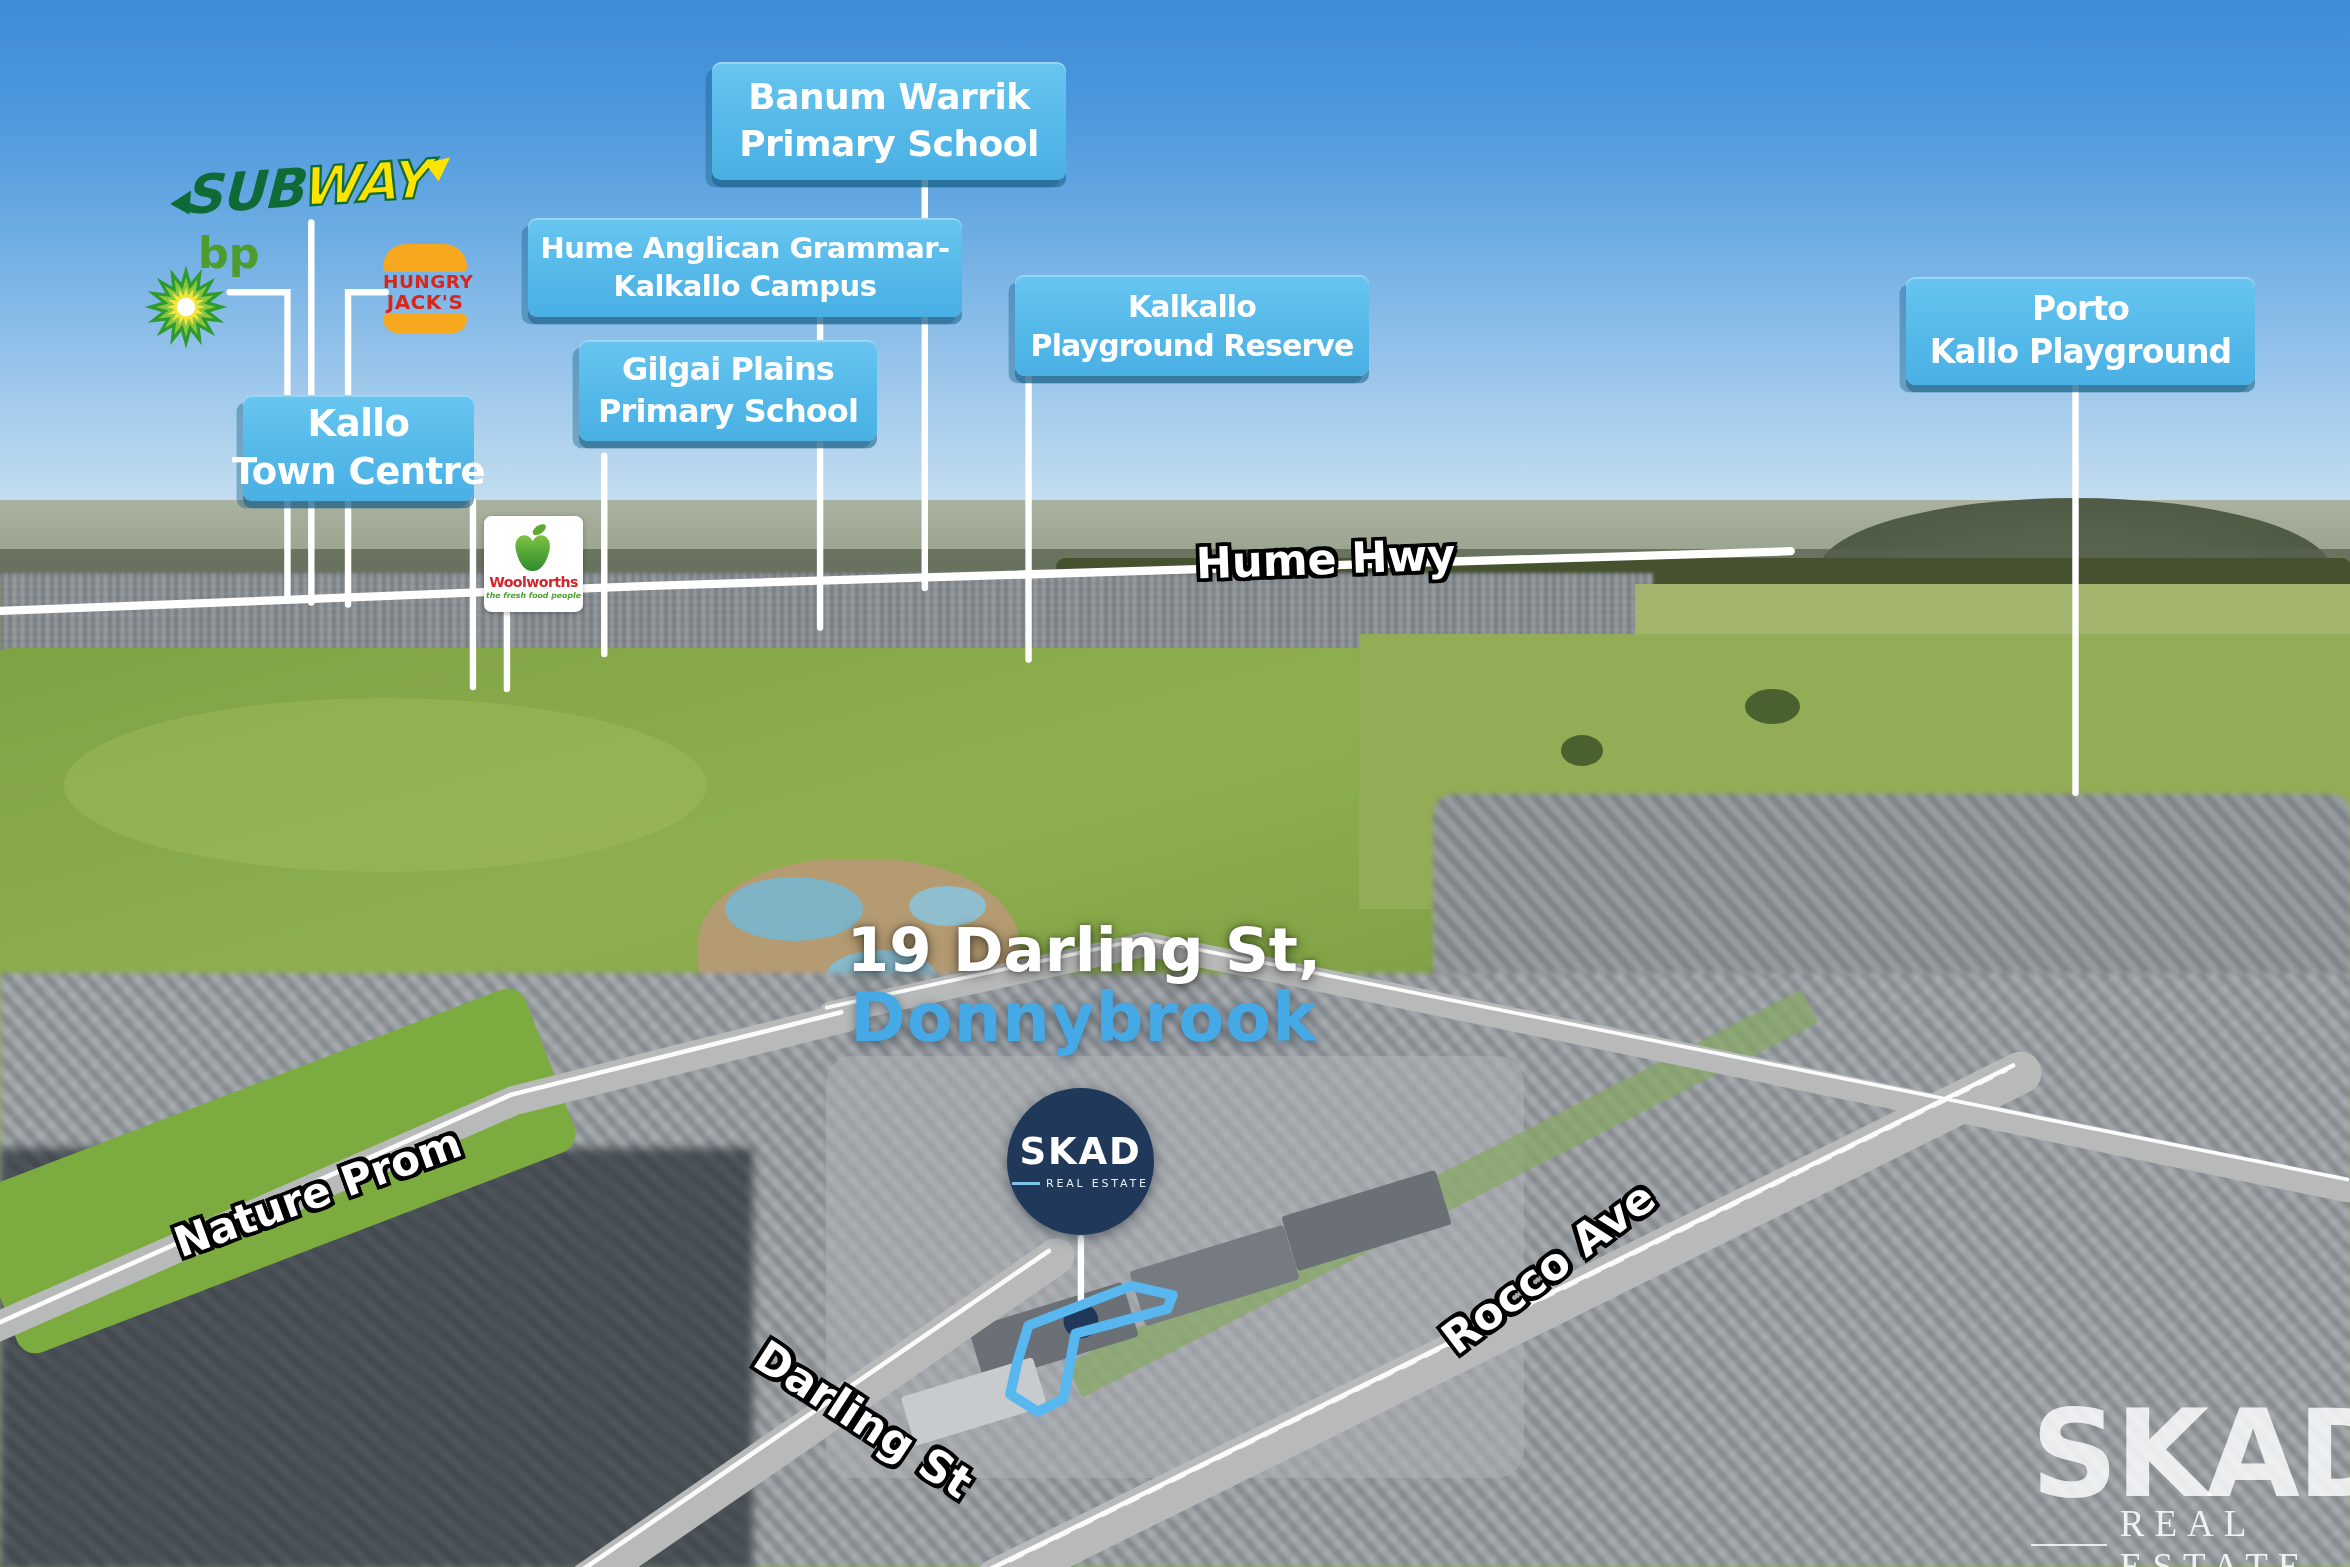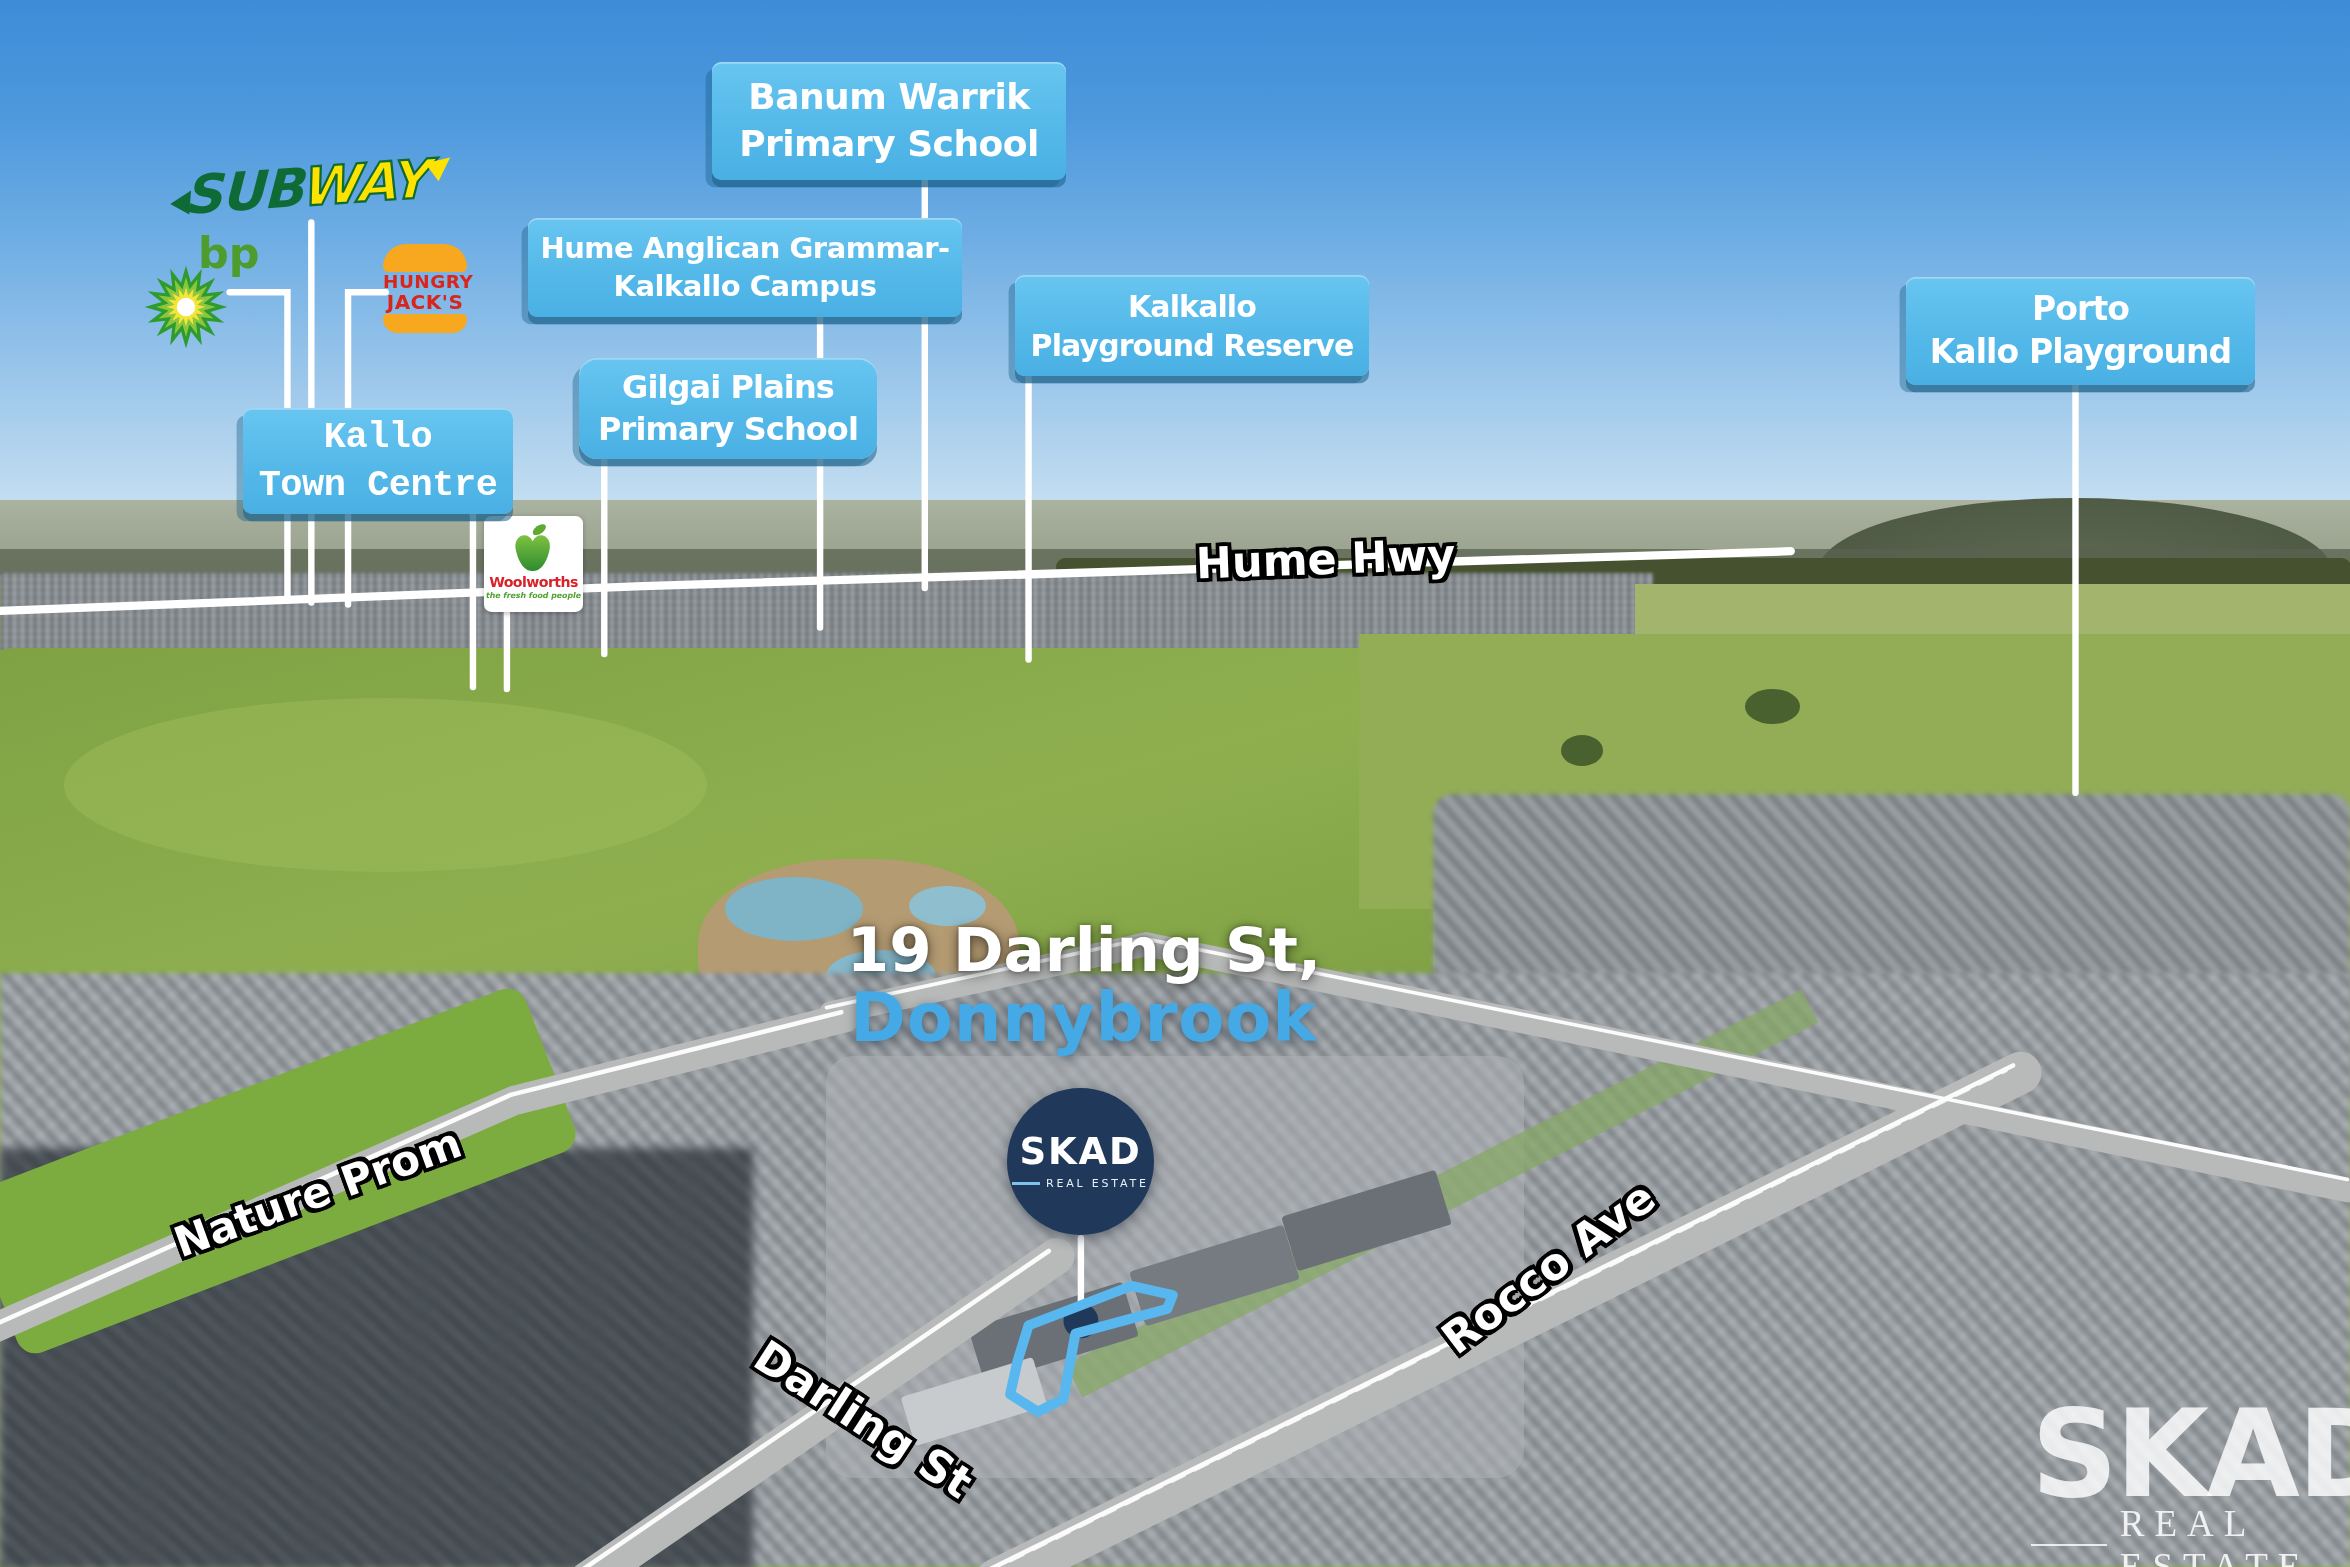--- a/index.html
+++ b/index.html
@@ -48,22 +48,22 @@
   
   .callout{position:absolute;display:flex;flex-direction:column;align-items:center;justify-content:center;
     background:linear-gradient(180deg,#68C5F0 0%,#54B9E9 55%,#4AB0E4 100%);
     border-radius:9.2px;color:#fff;font-weight:bold;text-align:left;line-height:1.3;
     letter-spacing:-0.5px;white-space:nowrap;
     box-shadow:-6.4px 7.3px 0 rgba(23,95,135,.40),0 7.3px 0 rgba(23,95,135,.55),inset 0 1.8px 0 rgba(255,255,255,.35);}
   #c-banum   {left:712px; top:62px;  width:354px;height:118px;font-size:36px;}
   #c-hume    {left:528px; top:218px; width:434px;height:99px;font-size:29px;}
   #c-kalkallo{left:1015px;top:275px; width:354px;height:101px;font-size:30px;letter-spacing:-0.9px;}
   #c-porto   {left:1906px;top:277px; width:349px;height:108px;font-size:33px;letter-spacing:-0.9px;}
-  #c-gilgai  {left:579px; top:358px; width:298px;height:101px;font-size:32px;letter-spacing:-0.9px;border-radius:18px;}
-  #c-kallo   {left:243px; top:408px; width:270px;height:106px;font-size:37px;font-family:Liberation Mono, monospace;}
+  #c-gilgai  {left:579px; top:340px; width:298px;height:101px;font-size:32px;letter-spacing:-0.9px;}
+  #c-kallo   {left:243px; top:395px; width:231px;height:106px;font-size:37px;}
 
   
   #subway{left:188px;top:156px;width:248px;height:73px;transform:rotate(-4deg) skewX(-8deg);
     font-style:italic;font-weight:bold;font-size:53px;letter-spacing:-0.9px;white-space:nowrap;}
   #subway .sub{color:#0F6B35;}
   #subway .way{color:#FFE300;-webkit-text-stroke:2.3px #0F6B35;}
   .arrow{position:absolute;width:0;height:0;}
   #subway-arrow-l{left:-18.4px;top:26px;border:12px solid transparent;border-right:20px solid #0F6B35;border-left:0;}
   #subway-arrow-r{right:-14.7px;top:5.5px;border:12px solid transparent;border-left:22px solid #FFE300;border-right:0;
     transform:rotate(-38deg);}

